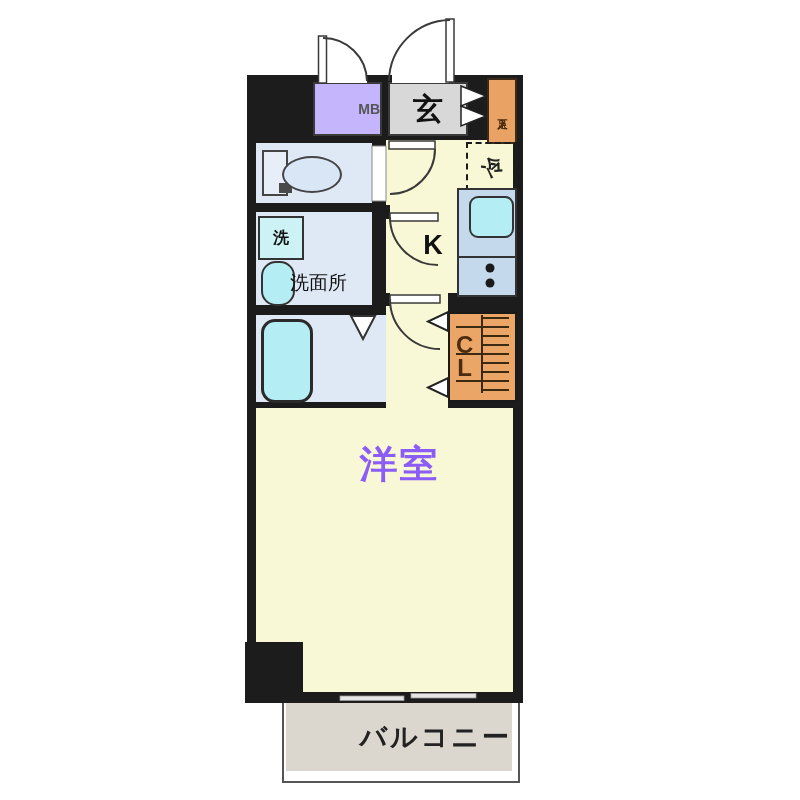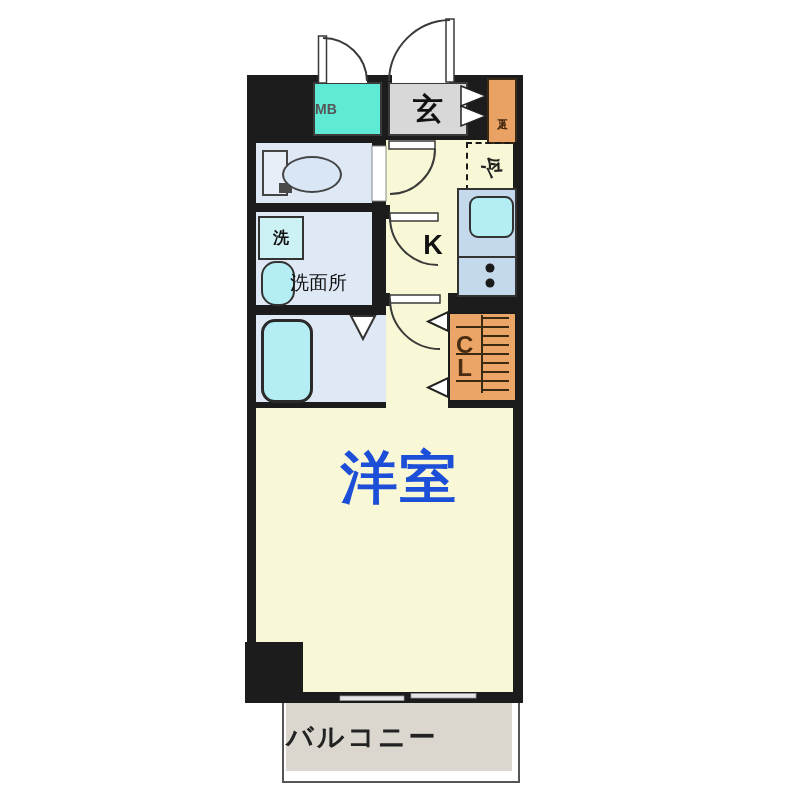--- a/index.html
+++ b/index.html
@@ -17,22 +17,22 @@
   #hall-floor{left:386px;top:140px;width:127px;height:170px;background:#f8f8d6;}
   #lower-hall-floor{left:386px;top:310px;width:62px;height:98px;background:#f8f8d6;}
   #room-floor{left:256px;top:408px;width:257px;height:284px;background:#f8f8d6;}
   #corner-notch{left:245px;top:642px;width:58px;height:61px;background:#1c1c1c;}
   .wall-stub{background:#1c1c1c;}
   #stub-1{left:372px;top:205px;width:18px;height:14px;}
   #stub-2{left:372px;top:293px;width:18px;height:13px;}
   #counter-bottom-wall{left:448px;top:293px;width:65px;height:19px;background:#1c1c1c;}
 
   
-  #mb-box{left:313px;top:82px;width:65px;height:50px;background:#5eead4;border:2px solid #3a3a3a;
-    display:flex;align-items:center;justify-content:flex-start;font-size:14px;font-weight:700;color:#555;}
+  #mb-box{left:313px;top:82px;width:65px;height:50px;background:#c4b5fd;border:2px solid #3a3a3a;
+    display:flex;align-items:center;justify-content:flex-end;font-size:14px;font-weight:700;color:#555;}
   #genkan-box{left:388px;top:82px;width:76px;height:50px;background:#d8d8d8;border:2px solid #3a3a3a;
     display:flex;align-items:center;justify-content:center;font-size:30px;font-weight:600;color:#111;}
   #shoe-box{left:487px;top:78px;width:26px;height:62px;background:#e9a263;border:2px solid #3c2a16;
     display:flex;align-items:center;justify-content:center;}
   #shoe-box span{writing-mode:vertical-rl;text-orientation:upright;font-size:10px;font-weight:700;
     color:#4a2c10;letter-spacing:0px;line-height:1;}
 
   
   #fridge-box{left:466px;top:142px;width:50px;height:45px;border:2px dashed #1a1a1a;
     display:flex;align-items:center;justify-content:center;}
@@ -55,28 +55,28 @@
 
   
   #bathtub{left:261px;top:319px;width:46px;height:78px;background:#b5edf4;border:3px solid #2a2a2a;border-radius:14px;}
 
   
   #closet-box{left:448px;top:312px;width:65px;height:86px;background:#eba566;border:2px solid #1a1a1a;}
   #closet-label{left:6px;top:50%;transform:translateY(-50%);position:absolute;
     font-size:24px;font-weight:800;color:#4a2c10;line-height:0.95;white-space:pre-line;text-align:center;}
 
   
-  #room-label{left:256px;top:438px;width:287px;text-align:center;color:#1d4ed8;font-weight:600;
-    font-size:57px;line-height:1.38;letter-spacing:2px;}
+  #room-label{left:256px;top:438px;width:287px;text-align:center;color:#8b5cf6;font-weight:600;
+    font-size:38px;line-height:1.38;letter-spacing:2px;}
   #room-label .size{letter-spacing:0px;}
 
   
   #balcony{left:282px;top:703px;width:234px;height:78px;background:#ffffff;border:2px solid #555;border-top:none;}
   #balcony-fill{position:absolute;left:2px;top:0;right:6px;bottom:10px;background:#dbd7cf;
-    display:flex;align-items:center;justify-content:flex-start;}
+    display:flex;align-items:center;justify-content:flex-end;}
   #balcony-label{font-size:27px;font-weight:600;color:#222;letter-spacing:3px;}
 
   
   #overlay{left:0;top:0;width:800px;height:800px;pointer-events:none;}
 </style>
 </head>
 <body>
 
 <div id="plan">
 

